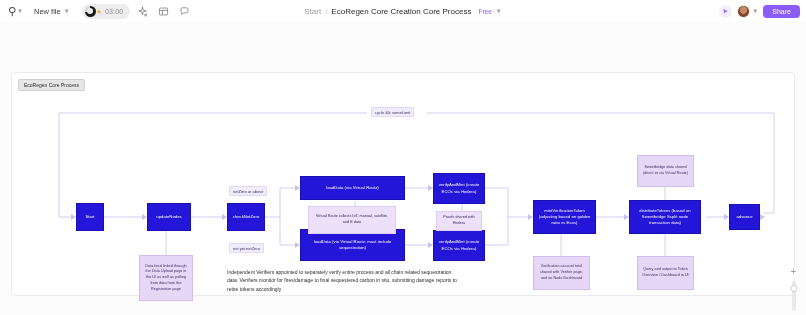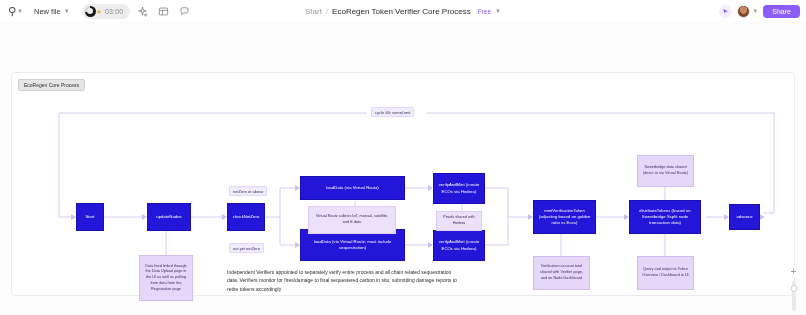--- a/index.html
+++ b/index.html
@@ -209,21 +209,21 @@
         <svg width="11" height="11" viewBox="0 0 16 16">
           <path d="M3 4.2 C3 3.2 3.8 2.6 5 2.6 L11 2.6 C12.2 2.6 13 3.2 13 4.2 L13 8.4
                    C13 9.4 12.2 10 11 10 L6.6 10 L4 12.4 L4.2 10 C3.4 9.8 3 9.2 3 8.4 Z" fill="none" stroke="#6b6b6b" stroke-width="1" stroke-linejoin="round"></path>
         </svg>
       </div>
     </div>
 
     <div class="tb-center">
       <span class="crumb-muted">Start</span>
       <span class="crumb-sep">/</span>
-      <span class="crumb-title">EcoRegen Token Verifier Core Process</span>
+      <span class="crumb-title">EcoRegen Core Creation Core Process</span>
       <span class="free-badge">Free</span>
       <span class="caret">▼</span>
     </div>
 
     <div class="tb-right">
       <div class="cursor-chip">
         <svg width="7" height="7" viewBox="0 0 12 12">
           <path d="M2 1.5 L10 5.6 L6.2 6.5 L4.6 10 Z" fill="#8b5cf6"></path>
         </svg>
       </div>

